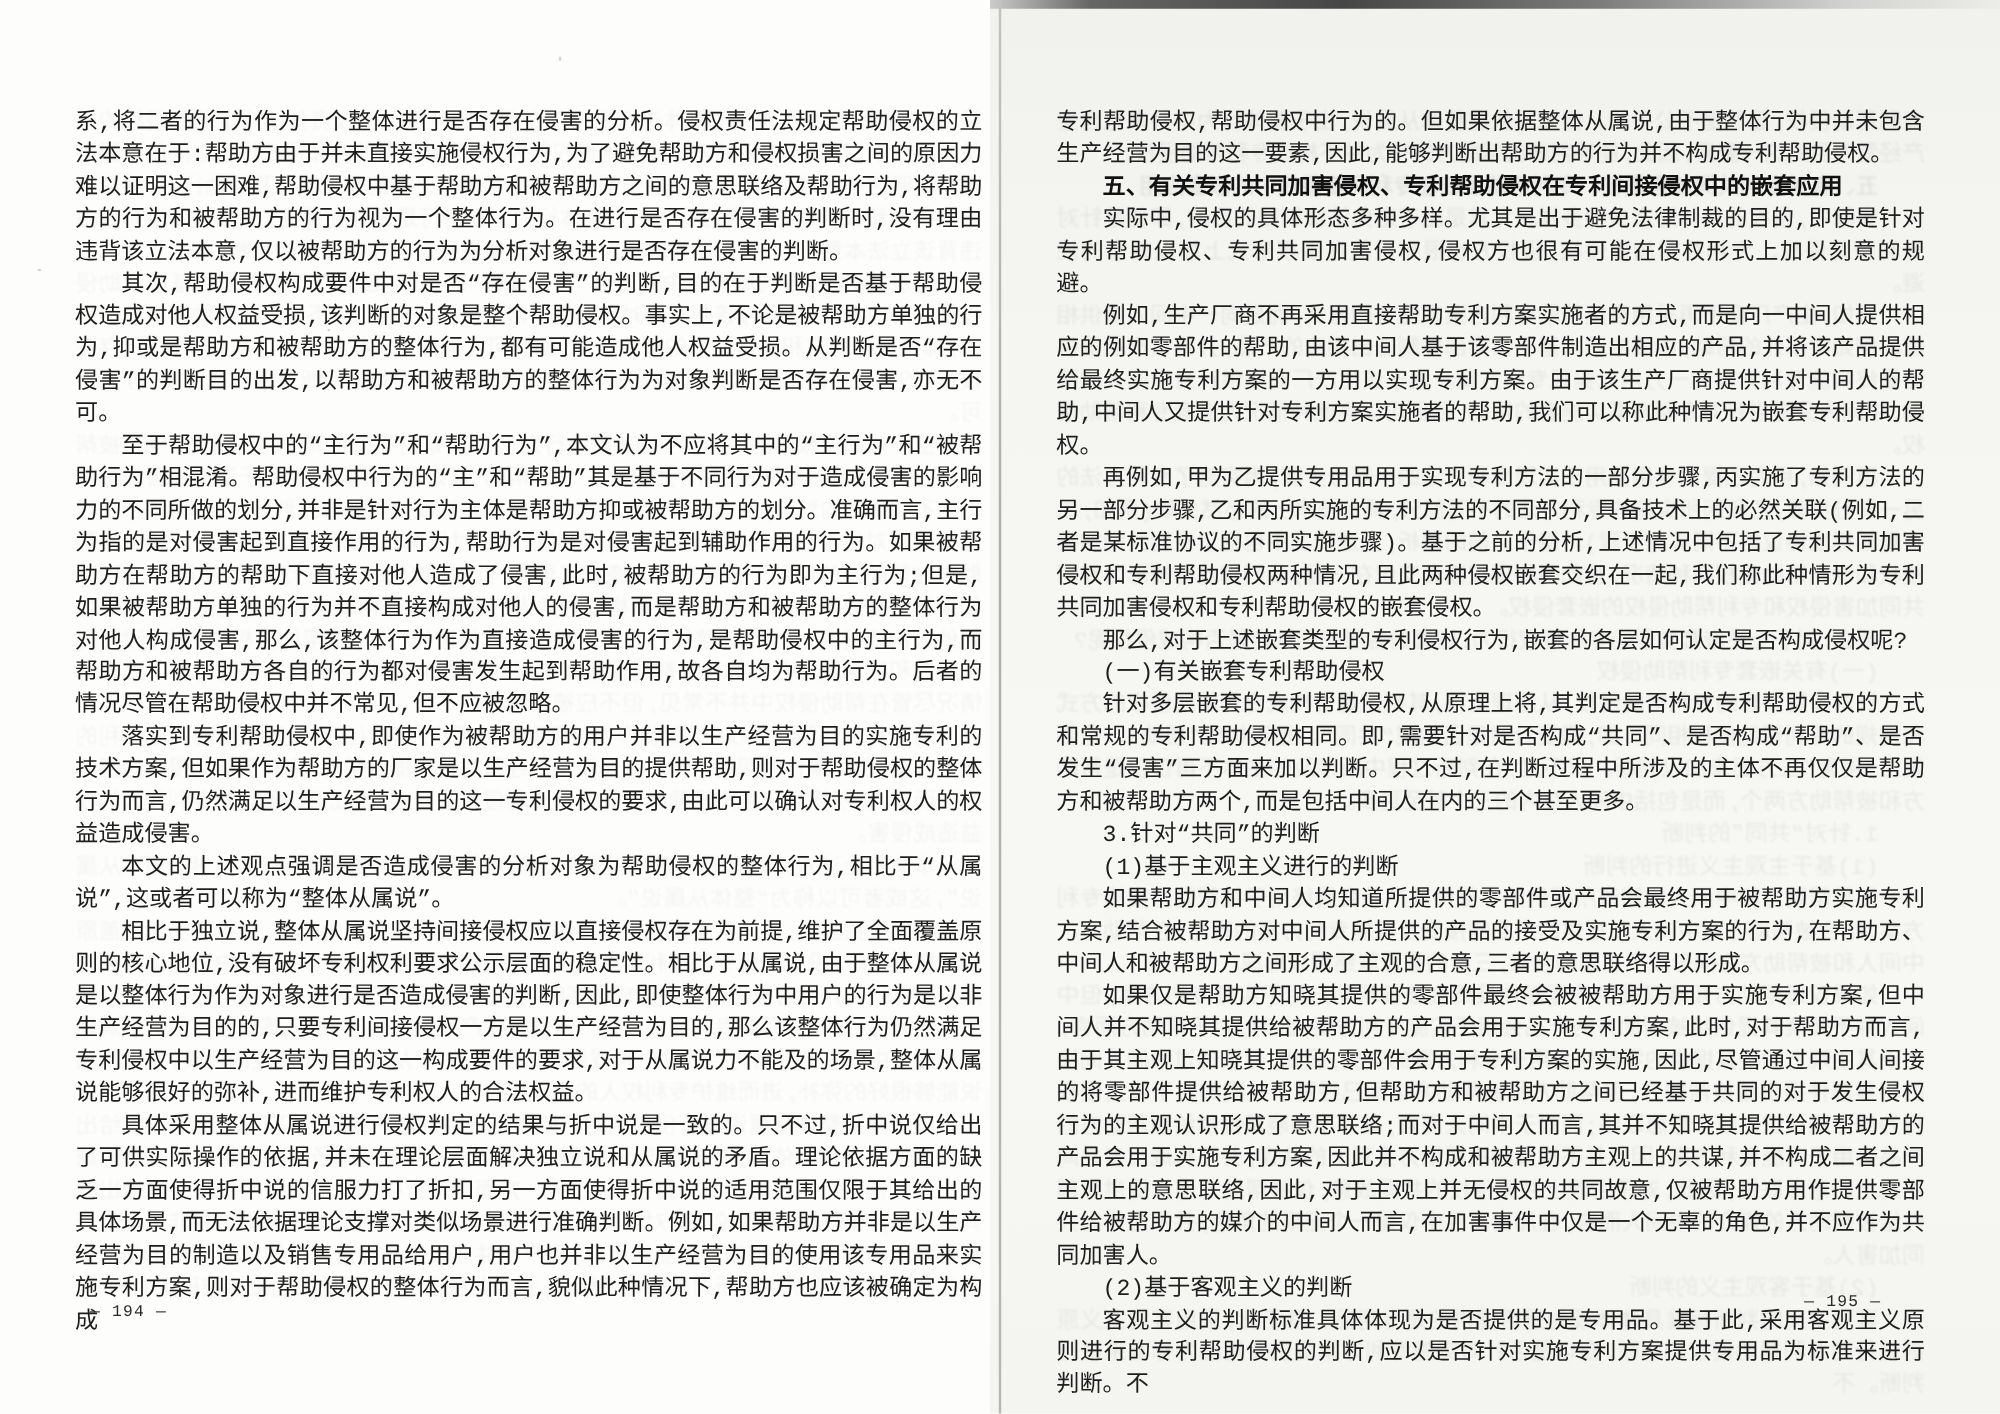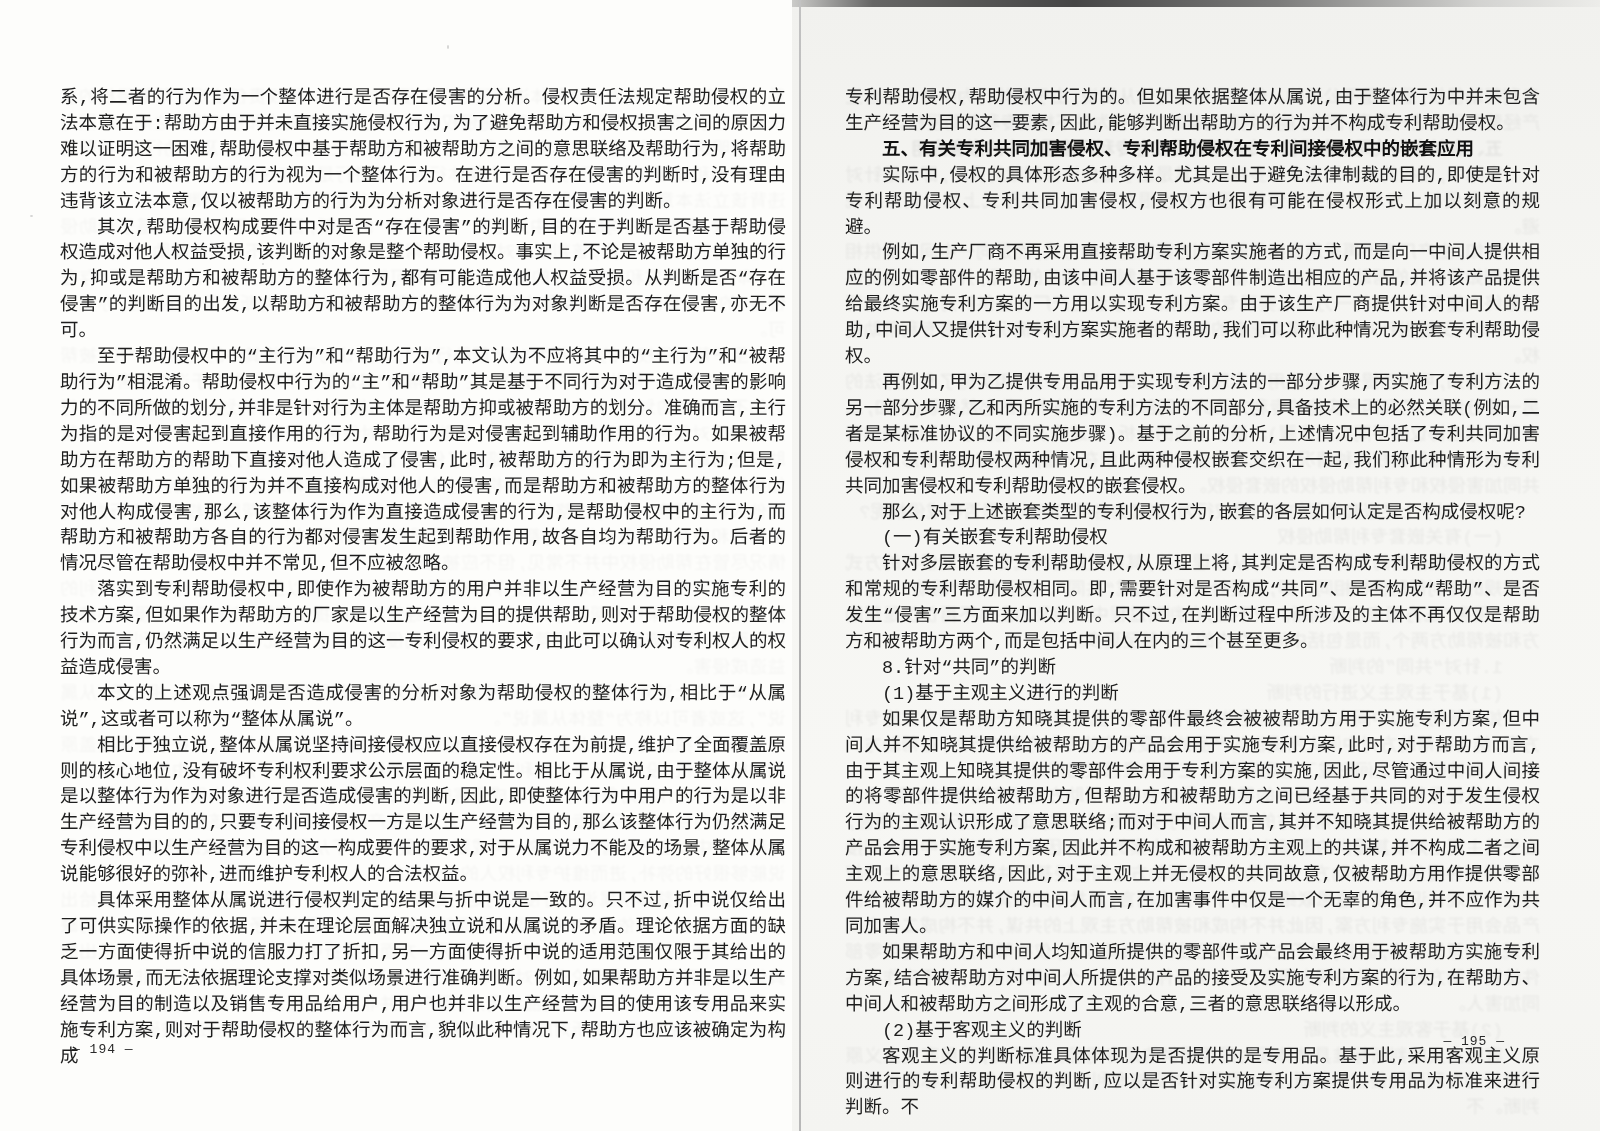--- a/index.html
+++ b/index.html
@@ -156,24 +156,24 @@
       </div>
     <div class="text-col text-col-right" id="right-text">
         <p class="para cont">专利帮助侵权,帮助侵权中行为的。但如果依据整体从属说,由于整体行为中并未包含生产经营为目的这一要素,因此,能够判断出帮助方的行为并不构成专利帮助侵权。</p>
         <p class="para heading">五、有关专利共同加害侵权、专利帮助侵权在专利间接侵权中的嵌套应用</p>
         <p class="para body">实际中,侵权的具体形态多种多样。尤其是出于避免法律制裁的目的,即使是针对专利帮助侵权、专利共同加害侵权,侵权方也很有可能在侵权形式上加以刻意的规避。</p>
         <p class="para body">例如,生产厂商不再采用直接帮助专利方案实施者的方式,而是向一中间人提供相应的例如零部件的帮助,由该中间人基于该零部件制造出相应的产品,并将该产品提供给最终实施专利方案的一方用以实现专利方案。由于该生产厂商提供针对中间人的帮助,中间人又提供针对专利方案实施者的帮助,我们可以称此种情况为嵌套专利帮助侵权。</p>
         <p class="para body">再例如,甲为乙提供专用品用于实现专利方法的一部分步骤,丙实施了专利方法的另一部分步骤,乙和丙所实施的专利方法的不同部分,具备技术上的必然关联(例如,二者是某标准协议的不同实施步骤)。基于之前的分析,上述情况中包括了专利共同加害侵权和专利帮助侵权两种情况,且此两种侵权嵌套交织在一起,我们称此种情形为专利共同加害侵权和专利帮助侵权的嵌套侵权。</p>
         <p class="para body">那么,对于上述嵌套类型的专利侵权行为,嵌套的各层如何认定是否构成侵权呢?</p>
         <p class="para sub">(一)有关嵌套专利帮助侵权</p>
         <p class="para body">针对多层嵌套的专利帮助侵权,从原理上将,其判定是否构成专利帮助侵权的方式和常规的专利帮助侵权相同。即,需要针对是否构成“共同”、是否构成“帮助”、是否发生“侵害”三方面来加以判断。只不过,在判断过程中所涉及的主体不再仅仅是帮助方和被帮助方两个,而是包括中间人在内的三个甚至更多。</p>
-        <p class="para sub">8.针对“共同”的判断</p>
+        <p class="para sub">3.针对“共同”的判断</p>
         <p class="para sub">(1)基于主观主义进行的判断</p>
+        <p class="para body">如果帮助方和中间人均知道所提供的零部件或产品会最终用于被帮助方实施专利方案,结合被帮助方对中间人所提供的产品的接受及实施专利方案的行为,在帮助方、中间人和被帮助方之间形成了主观的合意,三者的意思联络得以形成。</p>
         <p class="para body">如果仅是帮助方知晓其提供的零部件最终会被被帮助方用于实施专利方案,但中间人并不知晓其提供给被帮助方的产品会用于实施专利方案,此时,对于帮助方而言,由于其主观上知晓其提供的零部件会用于专利方案的实施,因此,尽管通过中间人间接的将零部件提供给被帮助方,但帮助方和被帮助方之间已经基于共同的对于发生侵权行为的主观认识形成了意思联络;而对于中间人而言,其并不知晓其提供给被帮助方的产品会用于实施专利方案,因此并不构成和被帮助方主观上的共谋,并不构成二者之间主观上的意思联络,因此,对于主观上并无侵权的共同故意,仅被帮助方用作提供零部件给被帮助方的媒介的中间人而言,在加害事件中仅是一个无辜的角色,并不应作为共同加害人。</p>
-        <p class="para body">如果帮助方和中间人均知道所提供的零部件或产品会最终用于被帮助方实施专利方案,结合被帮助方对中间人所提供的产品的接受及实施专利方案的行为,在帮助方、中间人和被帮助方之间形成了主观的合意,三者的意思联络得以形成。</p>
         <p class="para sub">(2)基于客观主义的判断</p>
         <p class="para body">客观主义的判断标准具体体现为是否提供的是专用品。基于此,采用客观主义原则进行的专利帮助侵权的判断,应以是否针对实施专利方案提供专用品为标准来进行判断。不</p>
       </div>
     <div class="page-number page-number-right">— 195 —</div>
   </div>
 
   <div class="gutter-line"></div>
 
   <div class="speck" style="left:447px; top:45px;  width:2px; height:4px;"></div>
   <div class="speck" style="left:497px; top:205px; width:2px; height:2px;"></div>

